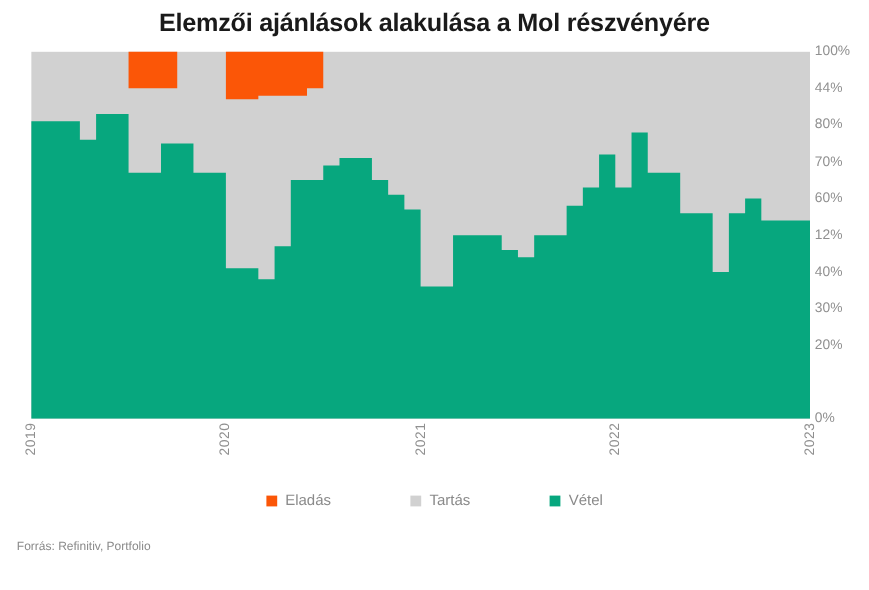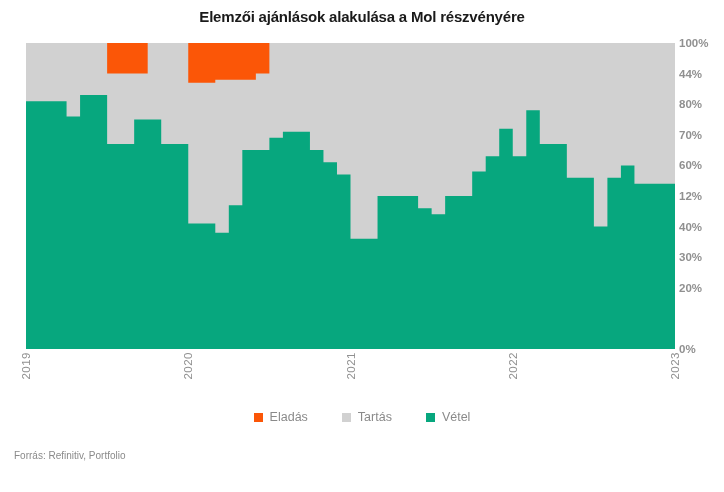--- a/index.html
+++ b/index.html
@@ -20,21 +20,21 @@
     left: 0; top: 0;
     width: 724px;
     height: 492px;
   }
   .chart-title {
     position: absolute;
     left: 0;
     top: 8px;
     width: 724px;
     text-align: center;
-    font-size: 15px;
+    font-size: 21px;
     font-weight: bold;
     color: #1a1a1a;
     letter-spacing: -0.2px;
   }
   .plot-wrap {
     position: absolute;
     left: 26px;
     top: 43px;
     width: 649px;
     height: 306px;
@@ -51,21 +51,20 @@
     width: 45px;
     height: 306px;
   }
   .y-tick {
     position: absolute;
     left: 0;
     font-size: 11.5px;
     color: #909090;
     white-space: nowrap;
     transform: translateY(-50%);
-    font-weight: bold;
   }
   .x-axis {
     position: absolute;
     left: 26px;
     top: 352px;
     width: 649px;
     height: 48px;
   }
   .x-tick {
     position: absolute;
@@ -79,21 +78,21 @@
     letter-spacing: 0.5px;
   }
   .legend {
     position: absolute;
     left: 0;
     top: 410px;
     width: 724px;
     display: flex;
     justify-content: center;
     align-items: flex-start;
-    gap: 34px;
+    gap: 66px;
   }
   .legend-item {
     display: flex;
     align-items: center;
     gap: 7px;
   }
   .legend-swatch {
     width: 9px;
     height: 9px;
     display: inline-block;

